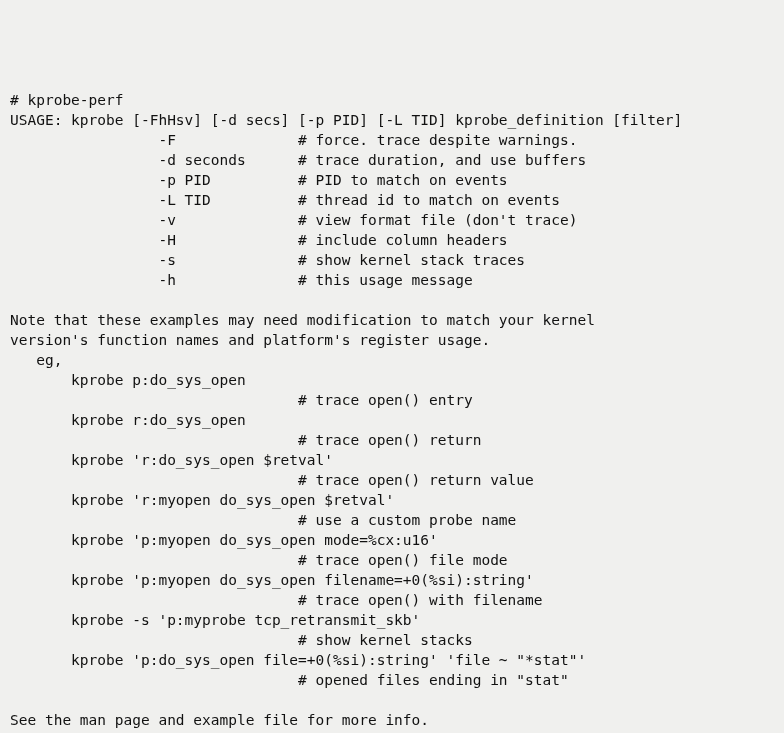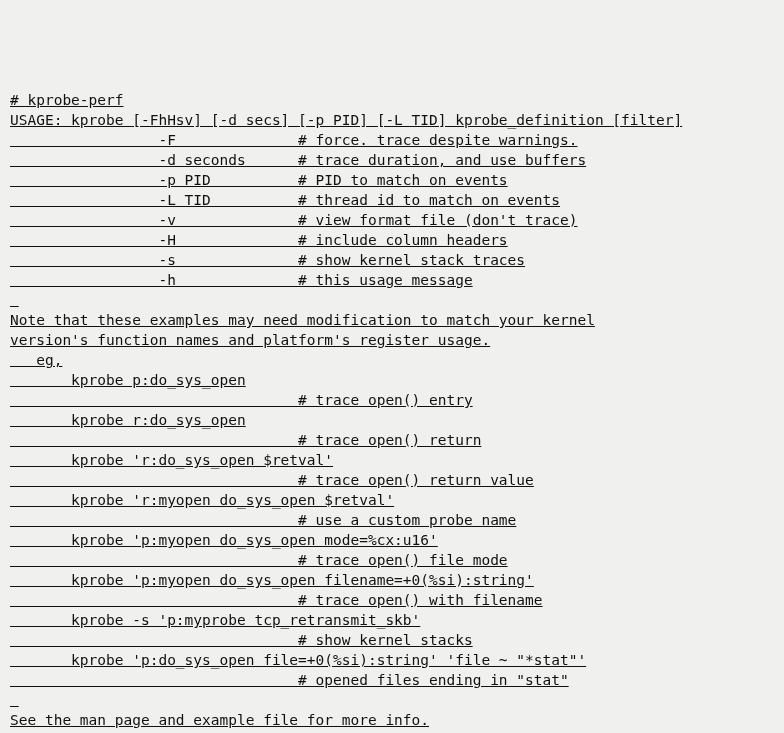--- a/index.html
+++ b/index.html
@@ -6,21 +6,21 @@
     body {
       background:#f0f0ee;
       font-family:"DejaVu Sans Mono","Liberation Mono","Courier New",monospace;
       font-size:14.5px;
       line-height:1.38;
       color:#111;
       padding:10px 0 10px 10px;
       white-space:pre;
       width:784px;
     }
-    .line { white-space:pre;text-decoration:underline; }
+    .line { white-space:pre; }
   </style>
 </head>
 <body>
 
 
 
 <div id="terminal"><div class="line"># kprobe-perf</div><div class="line">USAGE: kprobe [-FhHsv] [-d secs] [-p PID] [-L TID] kprobe_definition [filter]</div><div class="line">                 -F              # force. trace despite warnings.</div><div class="line">                 -d seconds      # trace duration, and use buffers</div><div class="line">                 -p PID          # PID to match on events</div><div class="line">                 -L TID          # thread id to match on events</div><div class="line">                 -v              # view format file (don't trace)</div><div class="line">                 -H              # include column headers</div><div class="line">                 -s              # show kernel stack traces</div><div class="line">                 -h              # this usage message</div><div class="line">&nbsp;</div><div class="line">Note that these examples may need modification to match your kernel</div><div class="line">version's function names and platform's register usage.</div><div class="line">   eg,</div><div class="line">       kprobe p:do_sys_open</div><div class="line">                                 # trace open() entry</div><div class="line">       kprobe r:do_sys_open</div><div class="line">                                 # trace open() return</div><div class="line">       kprobe 'r:do_sys_open $retval'</div><div class="line">                                 # trace open() return value</div><div class="line">       kprobe 'r:myopen do_sys_open $retval'</div><div class="line">                                 # use a custom probe name</div><div class="line">       kprobe 'p:myopen do_sys_open mode=%cx:u16'</div><div class="line">                                 # trace open() file mode</div><div class="line">       kprobe 'p:myopen do_sys_open filename=+0(%si):string'</div><div class="line">                                 # trace open() with filename</div><div class="line">       kprobe -s 'p:myprobe tcp_retransmit_skb'</div><div class="line">                                 # show kernel stacks</div><div class="line">       kprobe 'p:do_sys_open file=+0(%si):string' 'file ~ "*stat"'</div><div class="line">                                 # opened files ending in "stat"</div><div class="line">&nbsp;</div><div class="line">See the man page and example file for more info.</div><div class="line">#</div></div>
 
 
 

